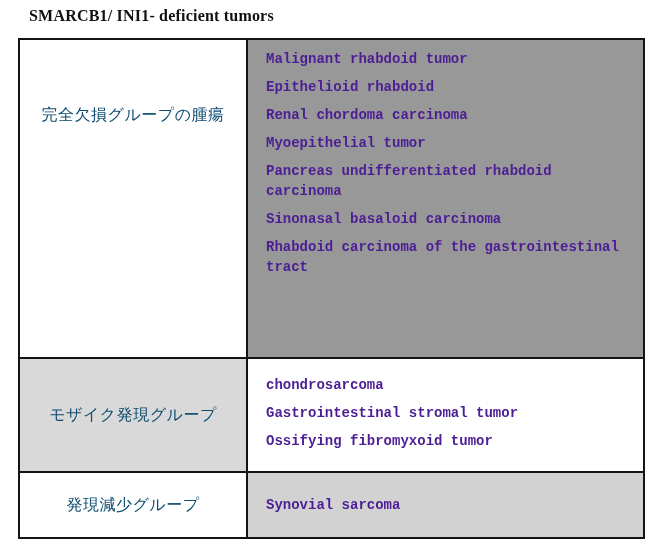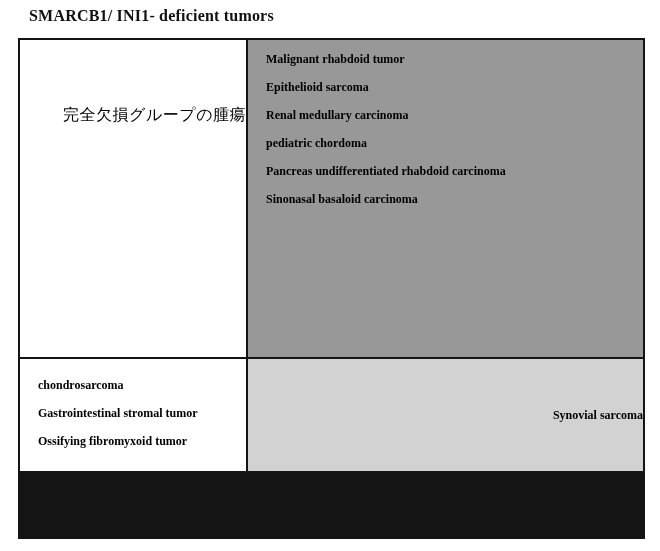--- a/index.html
+++ b/index.html
@@ -30,40 +30,40 @@
     grid-template-columns: 226px 1fr;
     grid-template-rows: 317px 112px 1fr;
     gap: 2px;
     padding: 2px;
   }
 
   .cell { overflow: hidden; }
 
   .group-cell {
     display: flex;
-    justify-content: flex-end;
+    justify-content: center;
     align-items: center;
     font-family: "Liberation Sans", "DejaVu Sans", sans-serif;
     font-size: 16px;
-    color: #000000;
+    color: #0c4a6e;
     letter-spacing: 0.5px;
   }
   .cell-r1-left  { background: #ffffff; align-items: flex-start; padding-top: 65px; }
   .cell-r1-right { background: #989898; padding: 9px 8px 0 18px; }
   .cell-r2-left  { background: #d9d9d9; }
   .cell-r2-right { background: #ffffff; padding: 16px 8px 0 18px; }
   .cell-r3-left  { background: #ffffff; }
-  .cell-r3-right { background: #d2d2d2; display: flex; align-items: center; padding-left: 18px; justify-content: flex-end; }
+  .cell-r3-right { background: #d2d2d2; display: flex; align-items: center; padding-left: 18px; }
 
   .tumor {
-    font-family: Liberation Serif, serif;
+    font-family: Liberation Mono, monospace;
     font-weight: bold;
-    font-size: 12px;
+    font-size: 14px;
     line-height: 20px;
-    color: #000000;
+    color: #4c1d95;
     margin-bottom: 8px;
   }
   .tumor .subline {
     padding-left: 24px;
   }
 </style>
 </head>
 <body>
 
 <div class="page">
@@ -73,33 +73,40 @@
   <div class="tumor-table">
 
     <div class="cell group-cell cell-r1-left">
       <span>完全欠損グループの腫瘍</span>
     </div>
 
     <div class="cell cell-r1-right">
       <div class="tumor">
         <div>Malignant rhabdoid tumor</div>
       </div>
-      <div class="tumor">Epithelioid sarcoma</div>
-      <div class="tumor">Renal medullary carcinoma</div>
-      <div class="tumor">pediatric chordoma</div>
+      <div class="tumor">Epithelioid rhabdoid</div>
+      <div class="tumor">Renal chordoma carcinoma</div>
+      <div class="tumor">Myoepithelial tumor</div>
       <div class="tumor">Pancreas undifferentiated rhabdoid carcinoma</div>
       <div class="tumor">Sinonasal basaloid carcinoma</div>
+      <div class="tumor">Rhabdoid carcinoma of the gastrointestinal tract</div>
     </div>
 
+    <div class="cell group-cell cell-r2-left">
+      <span>モザイク発現グループ</span>
+    </div>
 
     <div class="cell cell-r2-right">
       <div class="tumor">chondrosarcoma</div>
       <div class="tumor">Gastrointestinal stromal tumor</div>
       <div class="tumor">Ossifying fibromyxoid tumor</div>
     </div>
 
+    <div class="cell group-cell cell-r3-left">
+      <span>発現減少グループ</span>
+    </div>
 
     <div class="cell cell-r3-right">
       <div class="tumor" style="margin-bottom:0">Synovial sarcoma</div>
     </div>
 
   </div>
 </div>
 
 </body></html>

